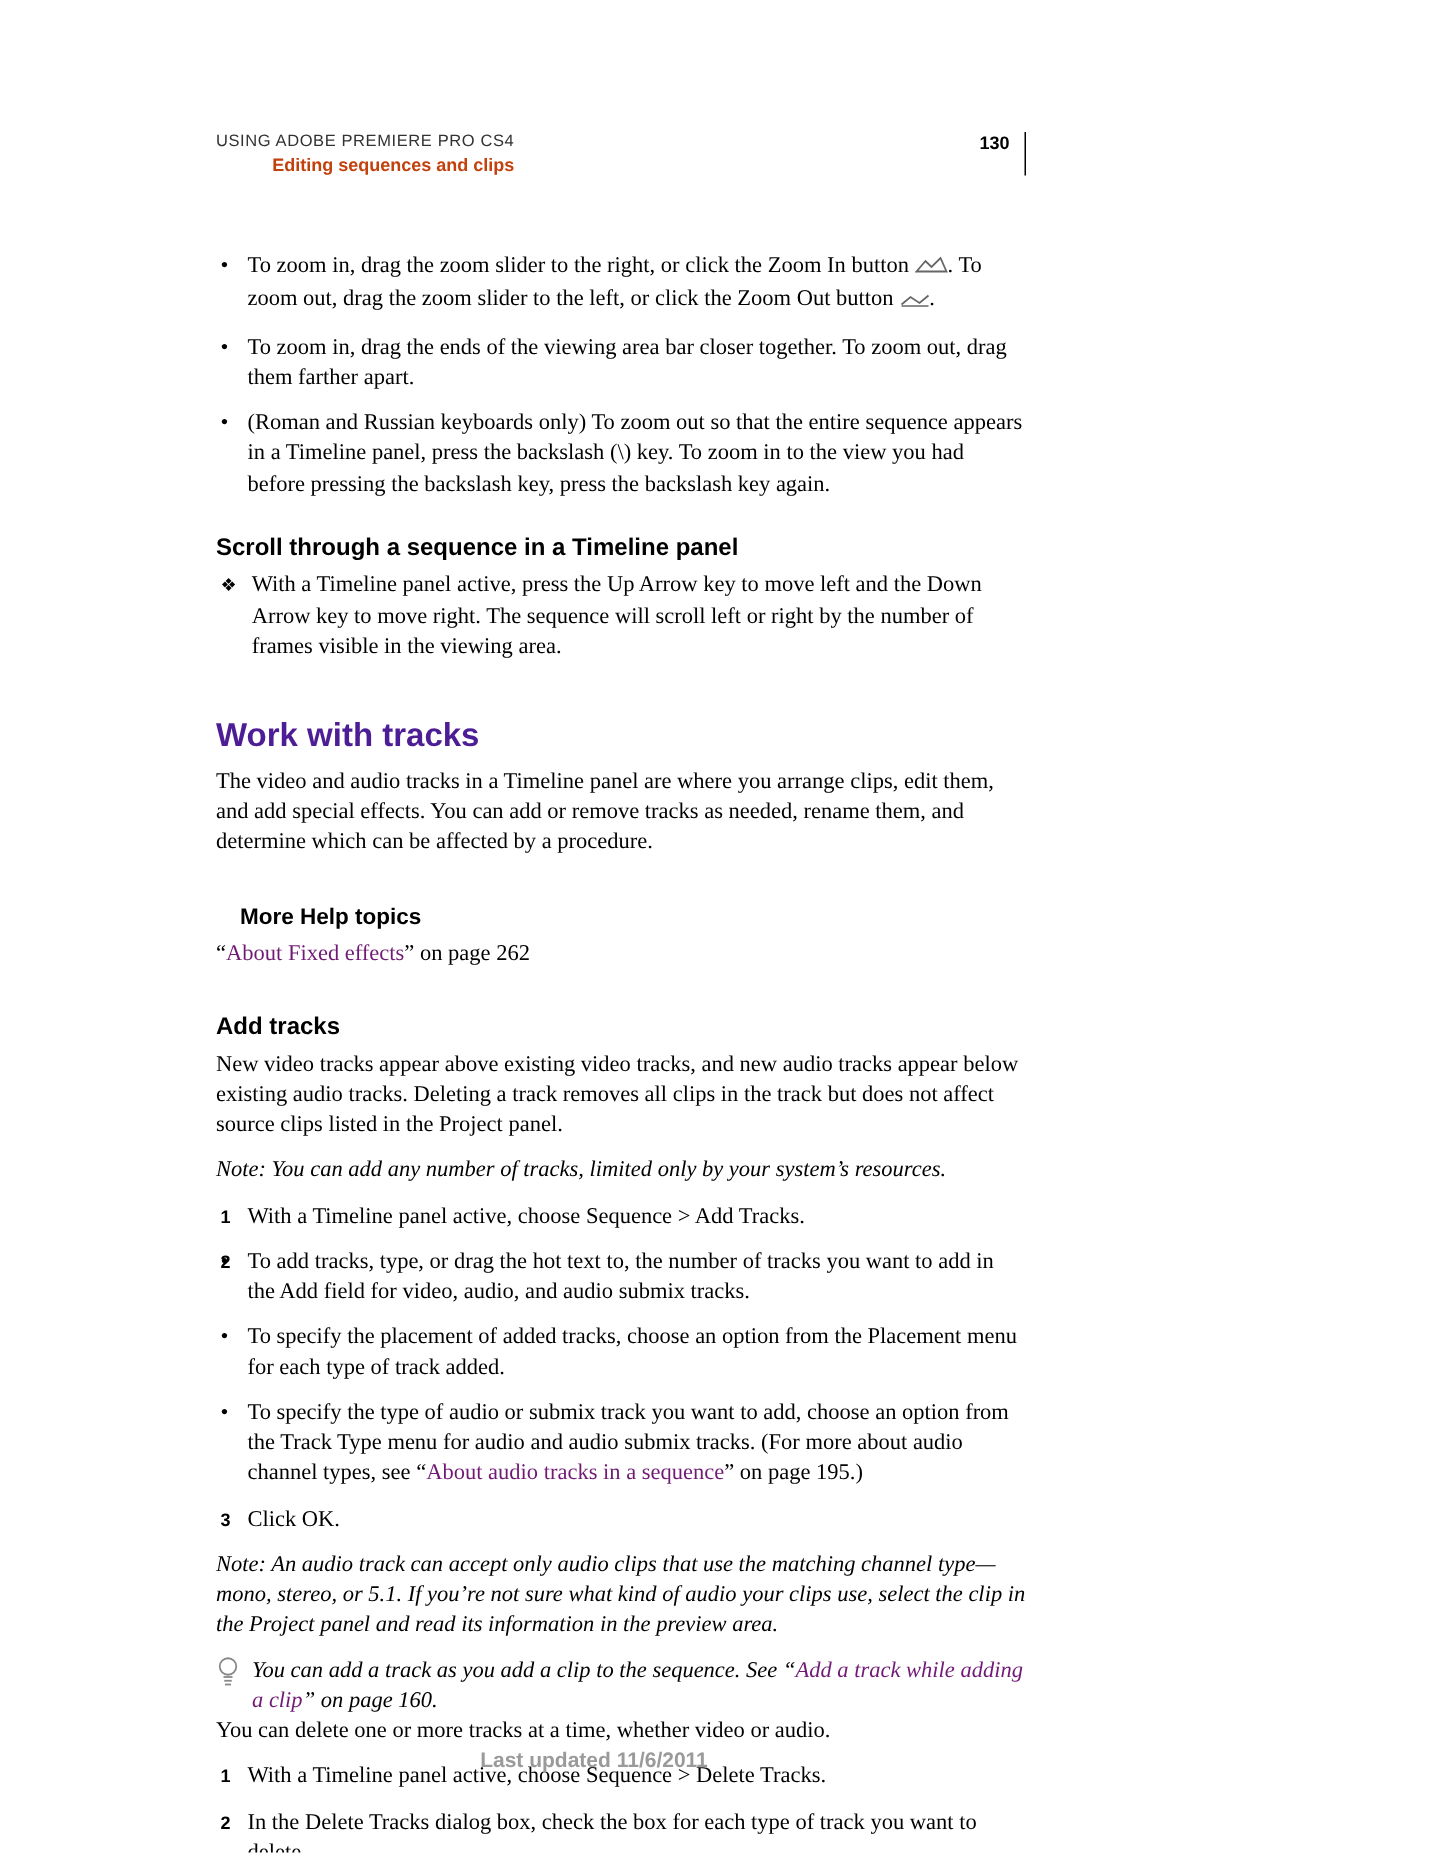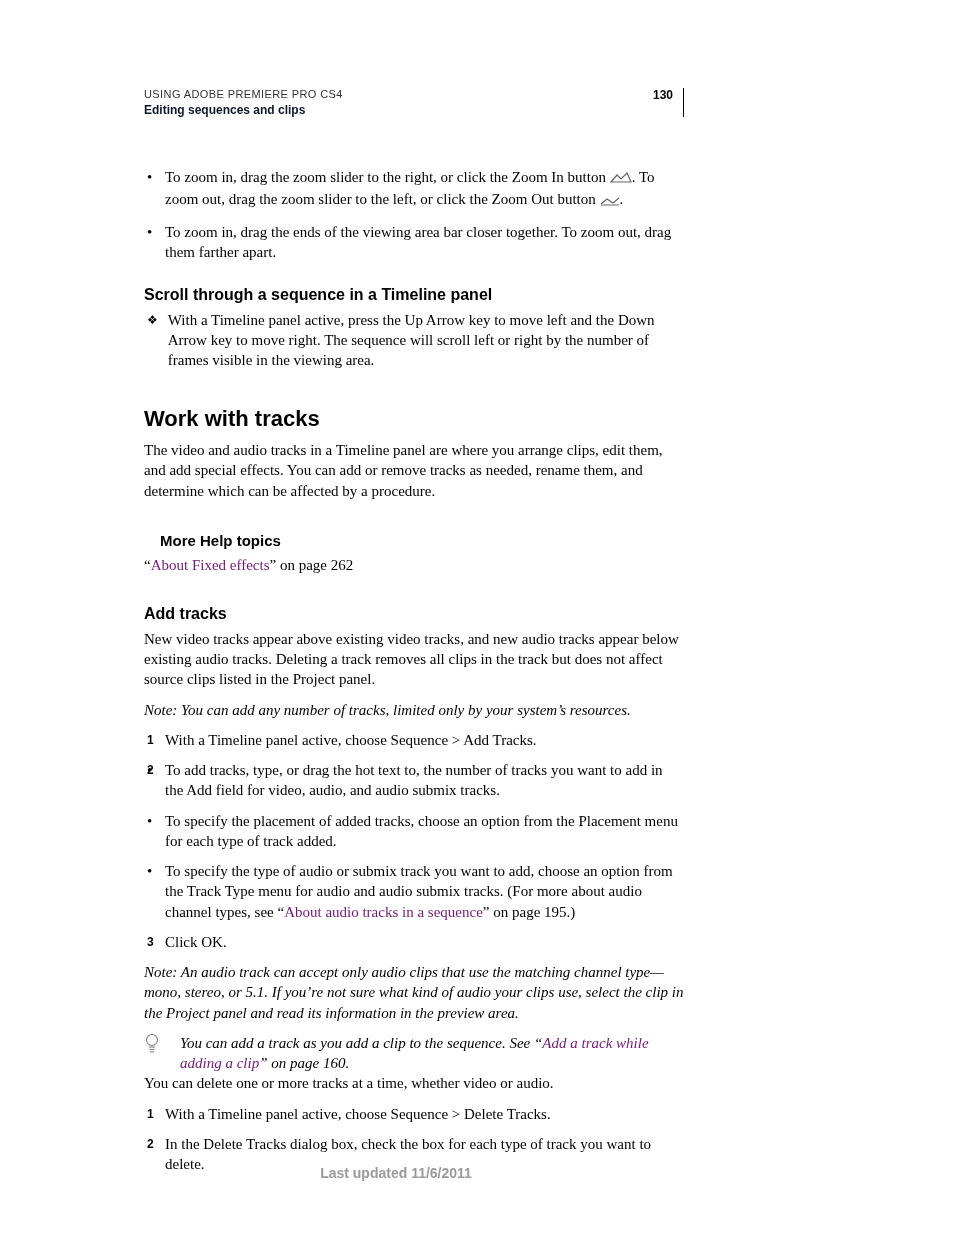--- a/index.html
+++ b/index.html
@@ -26,22 +26,23 @@
   .header-left .line1 {
     font-family: "Myriad Pro", Arial, Helvetica, sans-serif;
     font-size: 11px;
     letter-spacing: 0.4px;
     color: #323232;
   }
   .header-left .line2 {
     font-family: "Myriad Pro", Arial, Helvetica, sans-serif;
     font-size: 12px;
     font-weight: 700;
-    color: #0f172a;
+    color: #c2410c;
     margin-top: 3px;
+    text-align: right;
   }
   .page-no {
     font-family: "Myriad Pro", Arial, Helvetica, sans-serif;
     font-size: 12px;
     font-weight: 700;
   }
   .body-area {
     font-size: 15px;
     line-height: 1.35;
     color: #000;
@@ -54,41 +55,41 @@
     font-weight: 700;
     font-size: 16px;
     margin: 18px 0 4px 0;
   }
   .diamond { display: flex; gap: 10px; margin-left: 3px; }
   .diamond .mark { flex: 0 0 auto; font-size: 12px; line-height: 20px; }
   .h2 {
     font-family: "Myriad Pro", Arial, Helvetica, sans-serif;
     font-weight: 700;
     font-size: 22px;
-    color: #000000;
+    color: #4c1d95;
     margin: 34px 0 6px 0;
   }
   .para { margin: 0 0 10px 0; }
   .more-help {
     font-family: "Myriad Pro", Arial, Helvetica, sans-serif;
     font-weight: 700;
     font-size: 15px;
     margin: 30px 0 4px 16px;
   }
   .link { color: #701a75; }
   .note-label { font-style: italic; font-weight: 400; }
   .note-body { font-style: italic; }
   .numlist { list-style: none; margin: 0; padding: 0; }
   .numlist li { position: relative; padding-left: 18px; margin: 0 0 10px 3px; }
   .numlist li .num {
     position: absolute; left: 0; top: 2px;
     font-family: "Myriad Pro", Arial, Helvetica, sans-serif;
     font-size: 12px; font-weight: 700;
   }
-  .tip-row { display: flex; gap: 20px; margin: 8px 0 0 0; }
+  .tip-row { display: flex; gap: 8px; margin: 8px 0 0 0; }
   .tip-icon { flex: 0 0 auto; }
   .tip-text { font-style: italic; }
   .footer {
     position: absolute; bottom: 54px; left: 0; right: 0;
     text-align: center;
     font-family: "Myriad Pro", Arial, Helvetica, sans-serif;
     font-weight: 700; font-size: 14px; color: #9a9a9a;
   }
   .icon-inline { display: inline-block; vertical-align: -2px; }
 </style>
@@ -116,20 +117,21 @@
             </svg>
         </span><span>. To zoom out, drag the zoom slider to the left, or click the Zoom Out button </span>
         <span class="icon-inline">
           <svg width="20" height="10" viewBox="0 0 20 10">
               <path d="M1 8 L7 3 L13 7 L19 2" fill="none" stroke="#666" stroke-width="1.2"></path>
               <line x1="1" y1="9" x2="19" y2="9" stroke="#666" stroke-width="1"></line>
             </svg>
         </span><span>.</span>
       </li>
       <li>To zoom in, drag the ends of the viewing area bar closer together. To zoom out, drag them farther apart.</li>
+      <li>(Roman and Russian keyboards only) To zoom out so that the entire sequence appears in a Timeline panel, press the backslash (\) key. To zoom in to the view you had before pressing the backslash key, press the backslash key again.</li>
     </ul>
 
     <div class="h3">Scroll through a sequence in a Timeline panel</div>
     <div class="diamond">
       <span class="mark">❖</span>
       <span>With a Timeline panel active, press the Up Arrow key to move left and the Down Arrow key to move right. The sequence will scroll left or right by the number of frames visible in the viewing area.</span>
     </div>
 
     <div class="h2">Work with tracks</div>
     <p class="para">The video and audio tracks in a Timeline panel are where you arrange clips, edit them, and add special effects. You can add or remove tracks as needed, rename them, and determine which can be affected by a procedure.</p>

